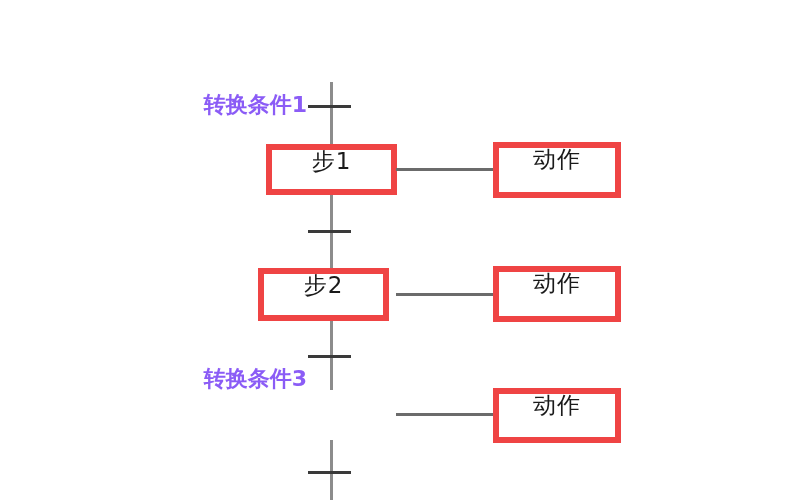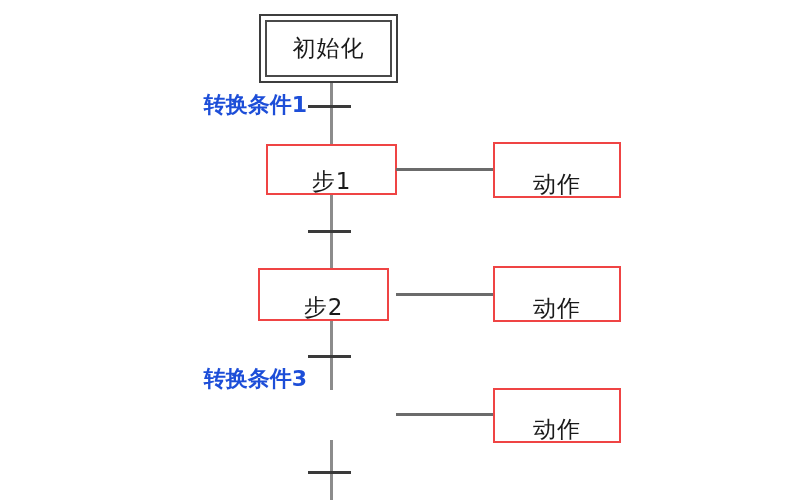--- a/index.html
+++ b/index.html
@@ -35,23 +35,23 @@
     position: absolute;
     height: 3px;
     background: #6b6b6b;
   }
 
   
   .box {
     position: absolute;
     box-sizing: border-box;
     background: #ffffff;
-    border: 2px solid #ef4444;
+    border: 6px solid #ef4444;
     display: flex;
-    align-items: flex-end;
+    align-items: flex-start;
     justify-content: center;
   }
   .box-label {
     font-size: 23px;
     color: #1a1a1a;
     letter-spacing: 1px;
     white-space: nowrap;
     line-height: 1;
   }
 
@@ -72,45 +72,40 @@
     display: flex;
     align-items: center;
     justify-content: center;
   }
 
   
   .cond-label {
     position: absolute;
     font-size: 22px;
     font-weight: bold;
-    color: #1d4ed8;
+    color: #8b5cf6;
     white-space: nowrap;
     line-height: 1;
     text-align: right;
   }
 </style>
 </head>
 <body>
 
 <div id="diagram">
 
   <div class="vline" style="left:330px; top:82px; height:28px;"></div>
   <div class="vline" style="left:330px; top:106px; height:40px;"></div>
   <div class="vline" style="left:330px; top:194px; height:42px;"></div>
   <div class="vline" style="left:330px; top:231px; height:37px;"></div>
   <div class="vline" style="left:330px; top:320px; height:40px;"></div>
   <div class="vline" style="left:330px; top:355px; height:35px;"></div>
   <div class="vline" style="left:330px; top:440px; height:36px;"></div>
   <div class="vline" style="left:330px; top:472px; height:28px;"></div>
 
-  <div class="box-initial" style="left:259px; top:14px; width:139px; height:69px;">
-    <div class="box-initial-inner">
-      <span class="box-label">初始化</span>
-    </div>
-  </div>
 
   <div class="cond-label" style="left:167px; top:94px; width:140px;">转换条件1</div>
   <div class="tick" style="left:308px; top:105px; width:43px;"></div>
 
   <div class="box" style="left:266px; top:144px; width:131px; height:51px;">
     <span class="box-label">步1</span>
   </div>
   <div class="hlink" style="left:396px; top:168px; width:98px;"></div>
   <div class="box" style="left:493px; top:142px; width:128px; height:56px;">
     <span class="box-label">动作</span>

